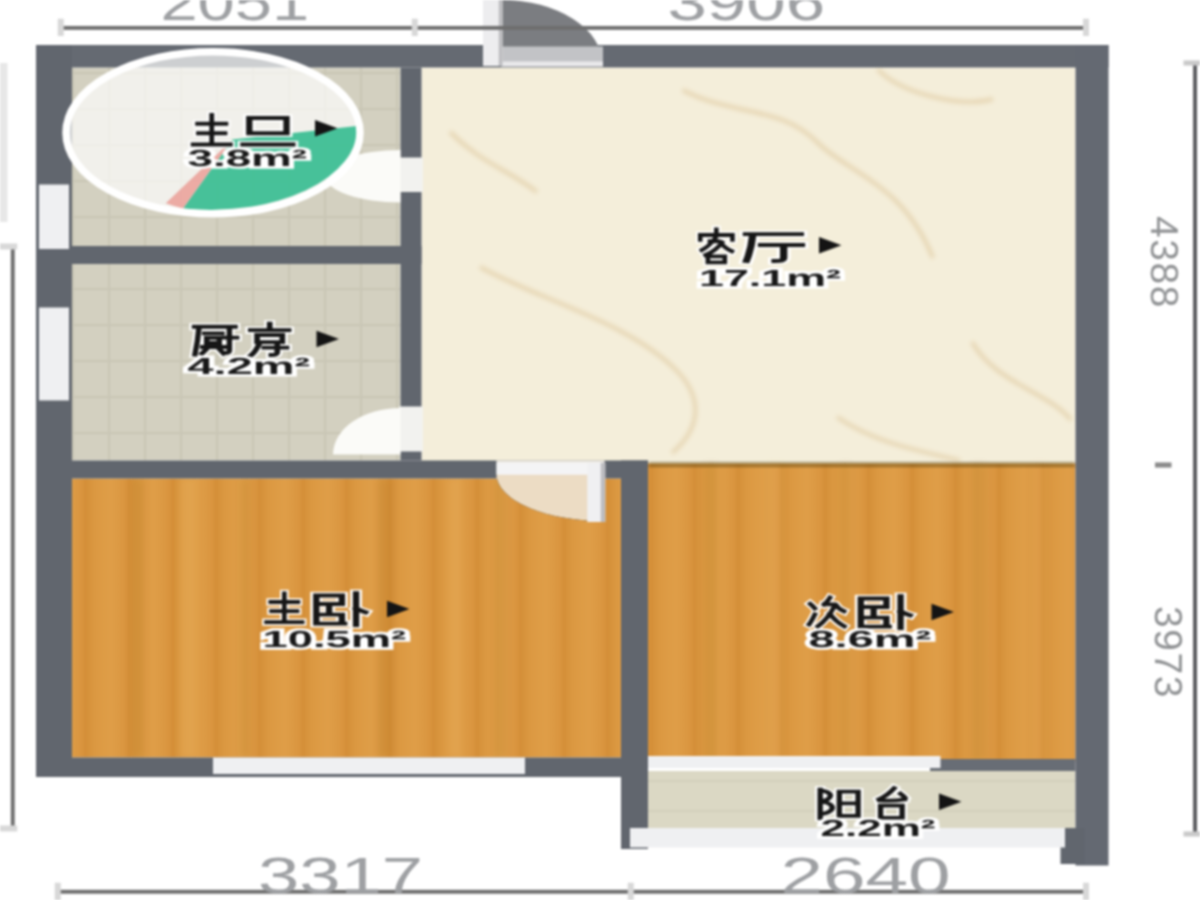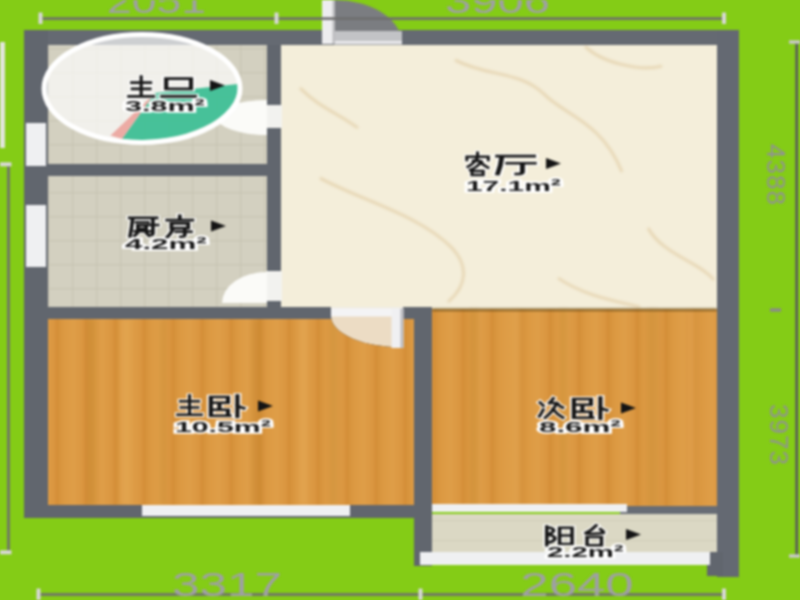--- a/index.html
+++ b/index.html
@@ -1,16 +1,16 @@
 <!DOCTYPE html>
 <html><head>
 <meta charset="utf-8">
 <style>
   html,body{margin:0;padding:0;background:#333437;}
-  #stage{position:relative;width:800px;height:600px;overflow:hidden;background:#84cc16;
+  #stage{position:relative;width:800px;height:600px;overflow:hidden;background:#ffffff;
          font-family:"Liberation Sans", sans-serif;}
   svg{display:block;filter:blur(0.8px);}
   .halo{stroke:#ffffff;stroke-width:5.2;fill:none;stroke-linecap:square;stroke-linejoin:round;opacity:.92;}
   .ink{stroke:#161616;stroke-width:2.7;fill:none;stroke-linecap:square;stroke-linejoin:round;}
   .dimtxt{fill:#9ea0a3;}
   .area{font-weight:bold;fill:#181818;stroke:#ffffff;stroke-width:3.5;paint-order:stroke;}
 </style>
 </head>
 <body>
 <div id="stage">

